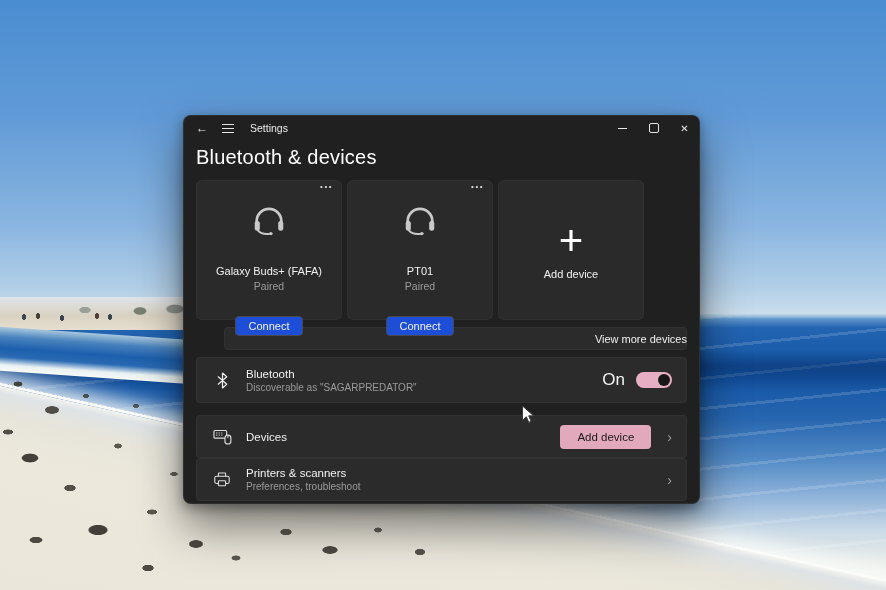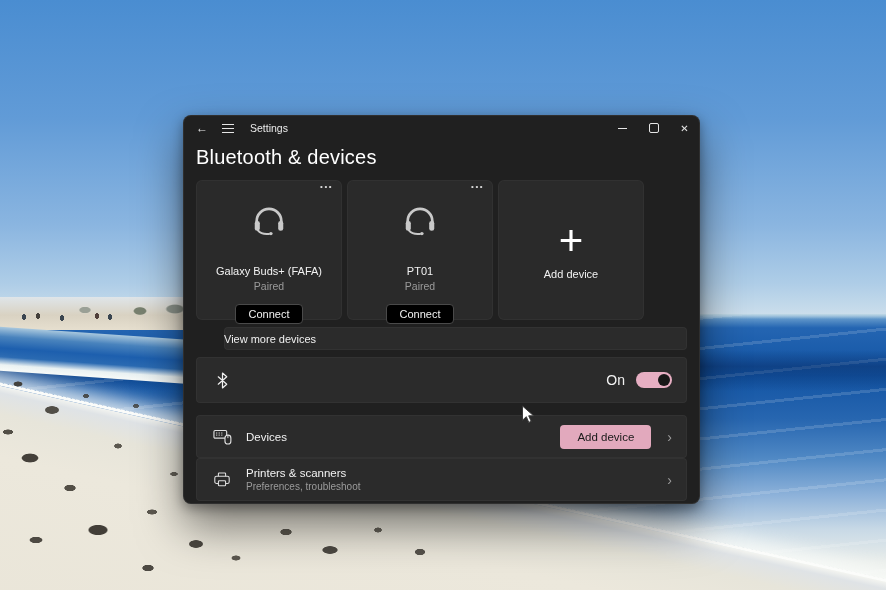--- a/index.html
+++ b/index.html
@@ -78,41 +78,41 @@
   .content{padding:0 13px;}
   .page-title{font-size:20px;font-weight:400;margin:5px 0 11px;letter-spacing:.2px;color:#fff;}
 
   .cards{display:flex;gap:5px;}
   .card{width:146px;height:140px;background:#2a2a2a;border-radius:6px;position:relative;
     display:flex;flex-direction:column;align-items:center;box-shadow:inset 0 0 0 1px rgba(255,255,255,.035);}
   .card-menu{position:absolute;top:2px;right:9px;color:#dcdcdc;font-size:8px;letter-spacing:1.5px;cursor:default;}
   .card-icon{margin-top:24px;display:flex;}
   .card-name{font-size:11px;margin-top:29px;color:#f2f2f2;}
   .card-status{font-size:10.5px;margin-top:3px;color:#9b9b9b;}
-  .card-btn{margin-top:12px;font-size:11px;color:#f2f2f2;background:#000000;border:1px solid #4a4a4a;
+  .card-btn{margin-top:24px;font-size:11px;color:#f2f2f2;background:#1d4ed8;border:1px solid #4a4a4a;
     border-radius:4px;padding:3px 13px;font-family:inherit;}
   .add-card{justify-content:center;}
   .plus-glyph{font-size:42px;font-weight:200;line-height:40px;color:#fff;}
   .add-label{font-size:11px;margin-top:7px;color:#f2f2f2;}
 
   .viewmore{margin-top:7px;height:23px;background:#2b2b2b;border-radius:4px;display:flex;
-    align-items:center;justify-content:flex-start;font-size:11px;color:#f0f0f0;
+    align-items:center;justify-content:flex-end;font-size:11px;color:#f0f0f0;
     box-shadow:inset 0 0 0 1px rgba(255,255,255,.035);margin-left:28px;}
 
   .row{background:#2b2b2b;border-radius:4px;display:flex;align-items:center;padding:0 15px;
     box-shadow:inset 0 0 0 1px rgba(255,255,255,.035);}
   .row-bt{margin-top:7px;height:46px;}
   .row-devices{margin-top:12px;height:43px;align-items:center;}
   .row-printers{height:43px;align-items:center;}
   .row-icon{width:22px;margin-right:13px;display:flex;align-items:center;justify-content:center;}
   .row-text{display:flex;flex-direction:column;gap:2px;}
   .row-title{font-size:11.5px;color:#f2f2f2;}
   .row-sub{font-size:10px;color:#9b9b9b;}
   .row-right{margin-left:auto;display:flex;align-items:center;}
-  .on-label{font-size:14px;margin-right:11px;color:#f2f2f2;}
+  .on-label{font-size:17px;margin-right:11px;color:#f2f2f2;}
   .toggle{width:36px;height:16px;border-radius:9px;background:#e7afc3;position:relative;cursor:pointer;}
   .toggle-knob{position:absolute;right:2px;top:2px;width:12px;height:12px;border-radius:50%;background:#181818;}
   .pink-btn{background:#e2a9bd;color:#1a1a1a;font-size:11.5px;padding:6px 17px;border-radius:4px;
     border:none;margin-right:16px;font-family:inherit;}
   .chev{color:#9b9b9b;font-size:14px;line-height:1;}
 
   .cursor{position:absolute;left:521px;top:405px;z-index:30;}
 </style>
 </head>
 <body>
@@ -201,20 +201,24 @@
       <div class="viewmore">
         <span>View more devices</span>
       </div>
 
       <div class="row row-bt">
         <span class="row-icon">
           <svg width="13" height="17" viewBox="0 0 12 16">
             <path d="M2 4.5 L10 11.5 L6 15 L6 1 L10 4.5 L2 11.5" fill="none" stroke="#f0f0f0" stroke-width="1.15" stroke-linejoin="round" stroke-linecap="round"></path>
           </svg>
         </span>
+        <span class="row-text">
+          <span class="row-title">Bluetooth</span>
+          <span class="row-sub">Discoverable as "SAGARPREDATOR"</span>
+        </span>
         <span class="row-right">
           <span class="on-label">On</span>
           <span class="toggle">
             <span class="toggle-knob"></span>
           </span>
         </span>
       </div>
 
       <div class="row row-devices">
         <span class="row-icon">

